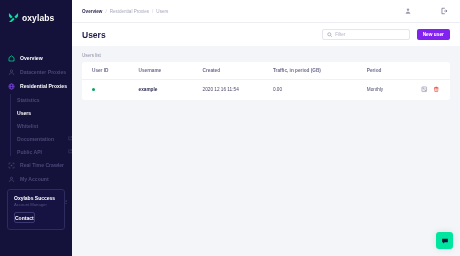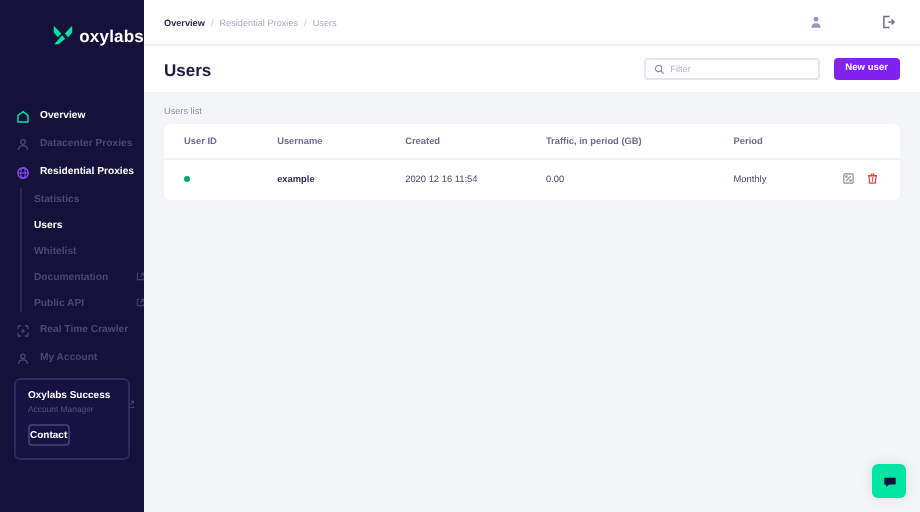--- a/index.html
+++ b/index.html
@@ -13,21 +13,21 @@
 
   
   .sidebar {
     width: 72px; height: 256px;
     background: #14123a;
     display: flex; flex-direction: column;
     flex: none; position: relative;
   }
   .logo-row {
     display: flex; align-items: center;
-    gap: 3px; padding: 9px 0 0 8px; height: 26px; justify-content: flex-end;
+    gap: 3px; padding: 9px 0 0 8px; height: 26px;
   }
   .logo-x { width: 11px; height: 11px; flex: none; }
   .logo-text { font-size: 8.5px; color: #fff; font-weight: 700; letter-spacing: .1px; }
 
   .nav { margin-top: 25px; display: flex; flex-direction: column; }
   .nav-item {
     display: flex; align-items: center; gap: 5px;
     padding: 0 5px 0 8px; height: 14px;
     font-size: 5.1px; color: #fff; font-weight: 700;
     position: relative; white-space: nowrap;

